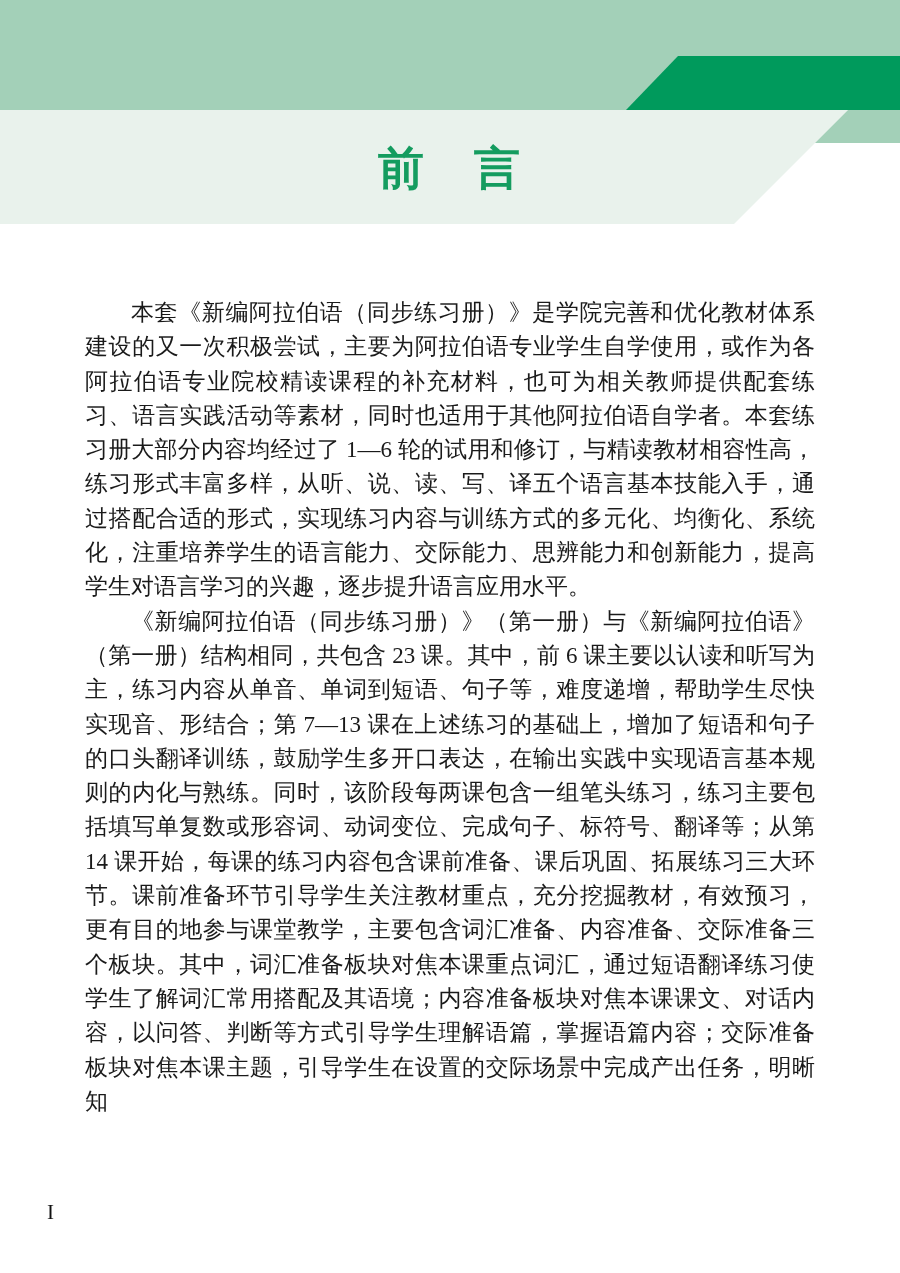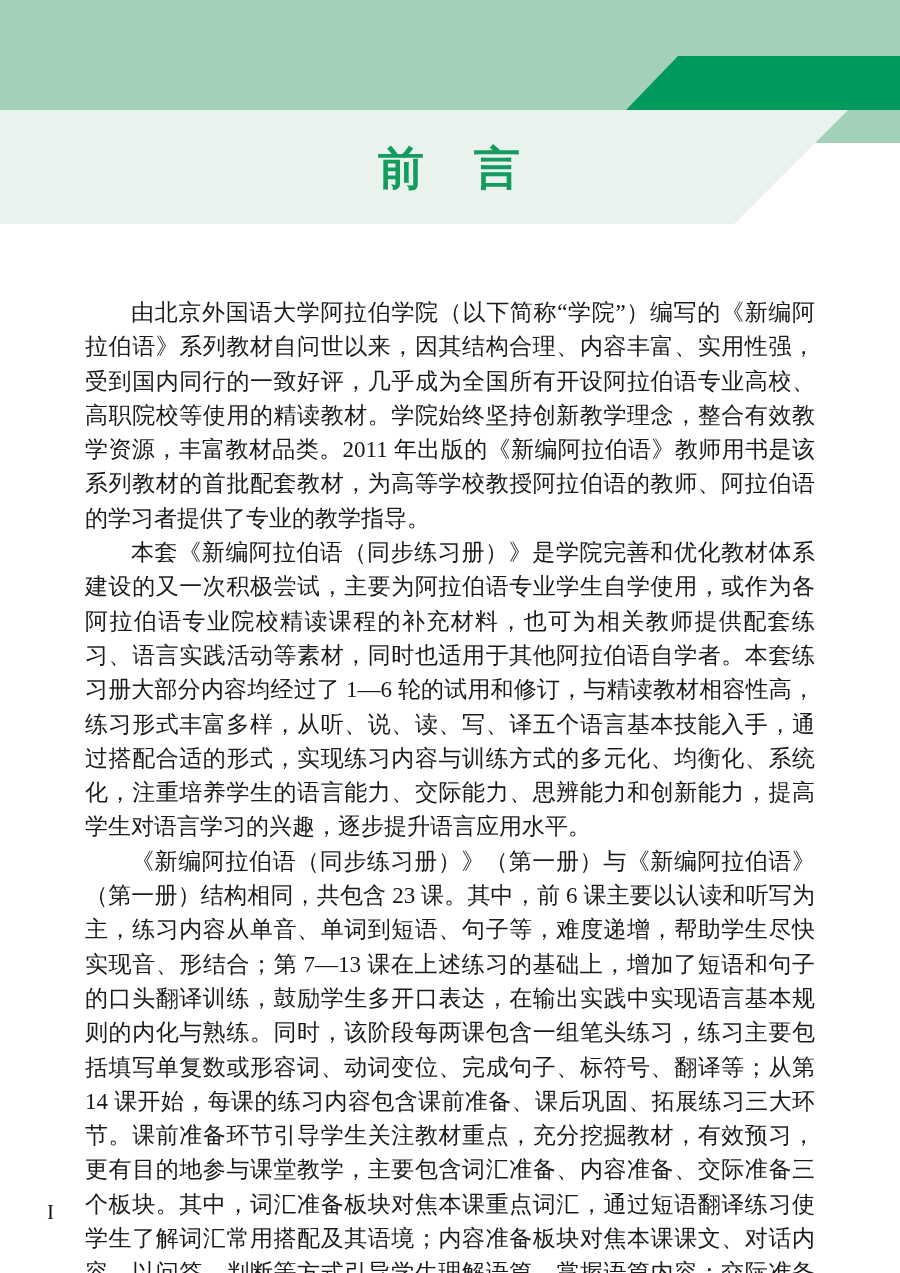--- a/index.html
+++ b/index.html
@@ -71,20 +71,19 @@
 <div class="page">
 
   <div class="band-top"></div>
   <div class="dark-band"></div>
   <div class="light-band"></div>
   <div class="sage-patch"></div>
 
   <div class="page-title">前　言</div>
 
   <div class="text-block">
-    <p>由北京外国语大学阿拉伯学院（以下简称“学院”）编写的《新编阿拉伯语》系列教材自问世以来，因其结构合理、内容丰富、实用性强，受到国内同行的一致好评，几乎成为全国所有开设阿拉伯语专业高校、高职院校等使用的精读教材。学院始终坚持创新教学理念，整合有效教学资源，丰富教材品类。2011 年出版的《新编阿拉伯语》教师用书是该系列教材的首批配套教材，为高等学校教授阿拉伯语的教师、阿拉伯语的学习者提供了专业的教学指导。</p>
     <p>本套《新编阿拉伯语（同步练习册）》是学院完善和优化教材体系建设的又一次积极尝试，主要为阿拉伯语专业学生自学使用，或作为各阿拉伯语专业院校精读课程的补充材料，也可为相关教师提供配套练习、语言实践活动等素材，同时也适用于其他阿拉伯语自学者。本套练习册大部分内容均经过了 1—6 轮的试用和修订，与精读教材相容性高，练习形式丰富多样，从听、说、读、写、译五个语言基本技能入手，通过搭配合适的形式，实现练习内容与训练方式的多元化、均衡化、系统化，注重培养学生的语言能力、交际能力、思辨能力和创新能力，提高学生对语言学习的兴趣，逐步提升语言应用水平。</p>
     <p>《新编阿拉伯语（同步练习册）》（第一册）与《新编阿拉伯语》（第一册）结构相同，共包含 23 课。其中，前 6 课主要以认读和听写为主，练习内容从单音、单词到短语、句子等，难度递增，帮助学生尽快实现音、形结合；第 7—13 课在上述练习的基础上，增加了短语和句子的口头翻译训练，鼓励学生多开口表达，在输出实践中实现语言基本规则的内化与熟练。同时，该阶段每两课包含一组笔头练习，练习主要包括填写单复数或形容词、动词变位、完成句子、标符号、翻译等；从第 14 课开始，每课的练习内容包含课前准备、课后巩固、拓展练习三大环节。课前准备环节引导学生关注教材重点，充分挖掘教材，有效预习，更有目的地参与课堂教学，主要包含词汇准备、内容准备、交际准备三个板块。其中，词汇准备板块对焦本课重点词汇，通过短语翻译练习使学生了解词汇常用搭配及其语境；内容准备板块对焦本课课文、对话内容，以问答、判断等方式引导学生理解语篇，掌握语篇内容；交际准备板块对焦本课主题，引导学生在设置的交际场景中完成产出任务，明晰知</p>
   </div>
 
   <div class="page-number">I</div>
 
 </div>
 
 </body></html>

